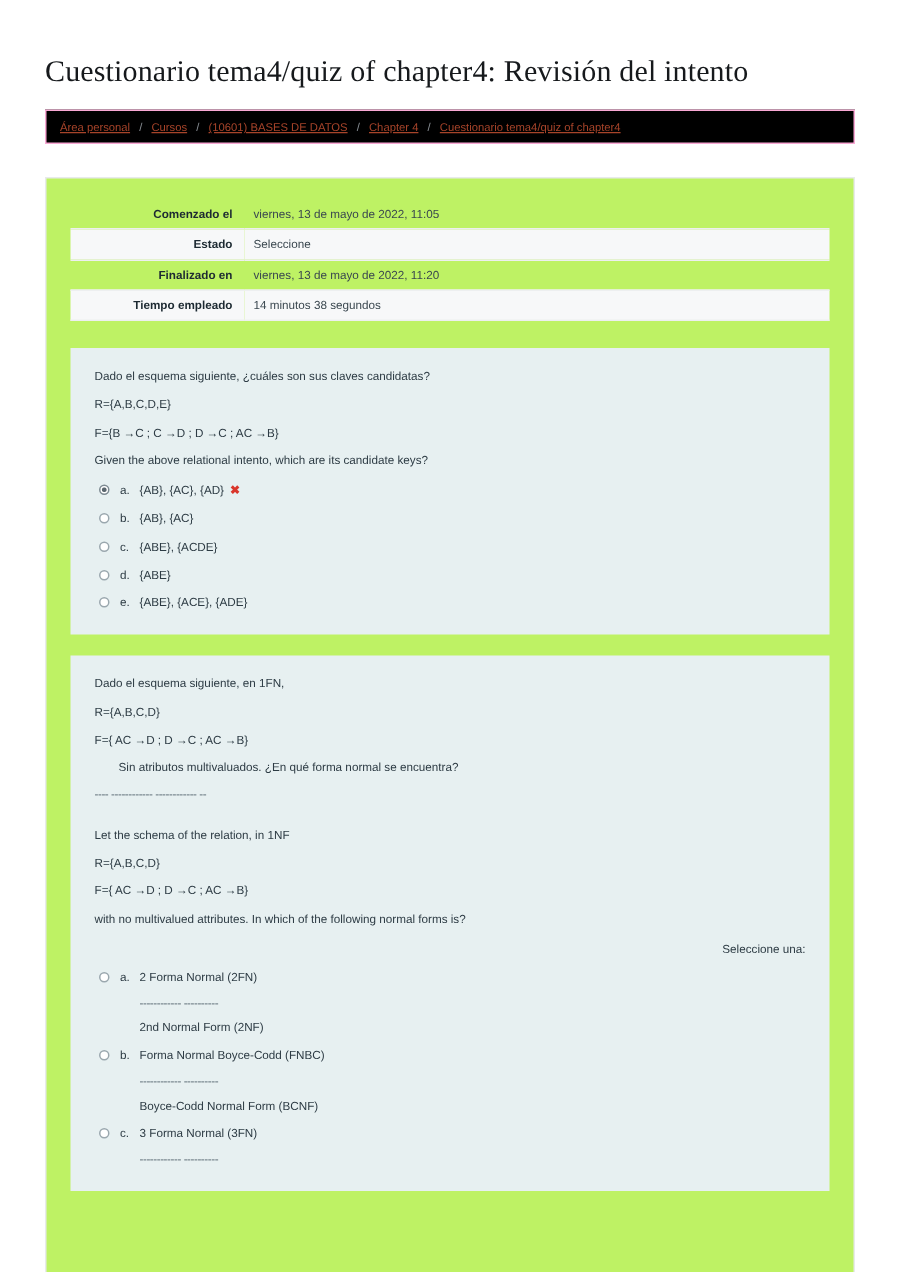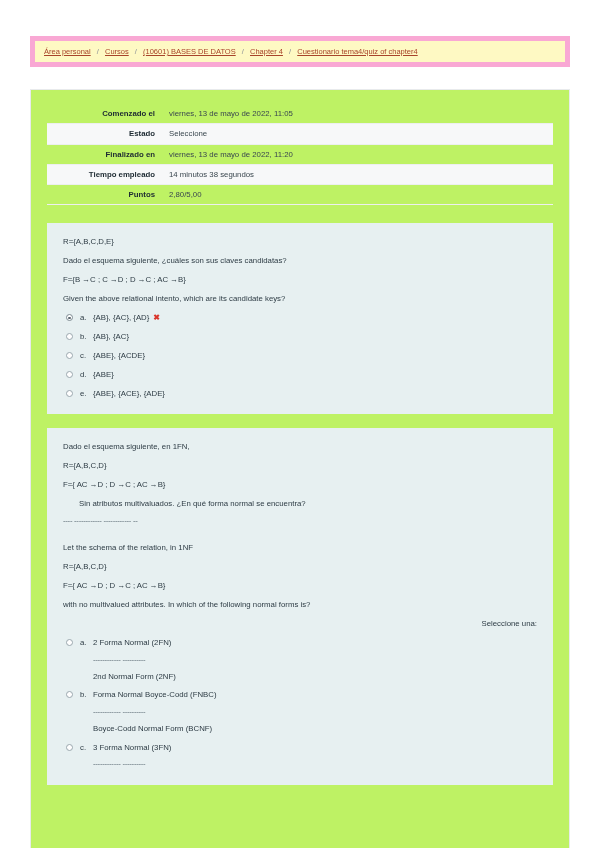--- a/index.html
+++ b/index.html
@@ -26,22 +26,22 @@
     font-size: 20px;
     font-weight: 400;
     color: #16191c;
     letter-spacing: 0.1px;
     margin: 0 0 12px 0;
     line-height: 1.25;
   }
 
   
   .breadcrumb-bar {
-    border: 5px solid #f9a8d4;
-    background: #fef9c3;
+    border: 1px solid #f9a8d4;
+    background: #000000;
     padding: 6px 9px;
     box-sizing: border-box;
     margin-bottom: 22px;
   }
   .breadcrumb {
     font-size: 7.5px;
     line-height: 1.2;
     white-space: nowrap;
     overflow: hidden;
   }
@@ -200,20 +200,21 @@
     font-weight: bold;
     font-size: 8px;
     margin-left: 4px;
   }
 </style>
 </head>
 <body>
 
 <div class="page">
 
+  <h1 class="page-title">Cuestionario tema4/quiz of chapter4: Revisión del intento</h1>
 
   <div class="breadcrumb-bar">
     <div class="breadcrumb">
       <span class="crumb-link">Área personal</span>
       <span class="crumb-sep">/</span>
       <span class="crumb-link">Cursos</span>
       <span class="crumb-sep">/</span>
       <span class="crumb-link">(10601) BASES DE DATOS</span>
       <span class="crumb-sep">/</span>
       <span class="crumb-link">Chapter 4</span>
@@ -235,30 +236,26 @@
           <td>Seleccione</td>
         </tr>
         <tr>
           <th>Finalizado en</th>
           <td>viernes, 13 de mayo de 2022, 11:20</td>
         </tr>
         <tr class="shade">
           <th>Tiempo empleado</th>
           <td>14 minutos 38 segundos</td>
         </tr>
-        <tr>
-          <th>Puntos</th>
-          <td>2,80/5,00</td>
-        </tr>
       </tbody>
     </table>
 
     <div class="question-block">
+      <div class="q-text">Dado el esquema siguiente, ¿cuáles son sus claves candidatas?</div>
       <div class="q-text">R={A,B,C,D,E}</div>
-      <div class="q-text">Dado el esquema siguiente, ¿cuáles son sus claves candidatas?</div>
       <div class="q-text">F={B →C ; C →D ; D →C ; AC →B}</div>
       <div class="q-text">Given the above relational intento, which are its candidate keys?</div>
 
       <div class="answers">
         <div class="answer-row">
           <span class="radio checked"></span>
           <span class="ans-letter">a.</span>
           <span class="ans-body">
             <span>{AB}, {AC}, {AD}</span><span class="mark-wrong">✖</span>
           </span>

